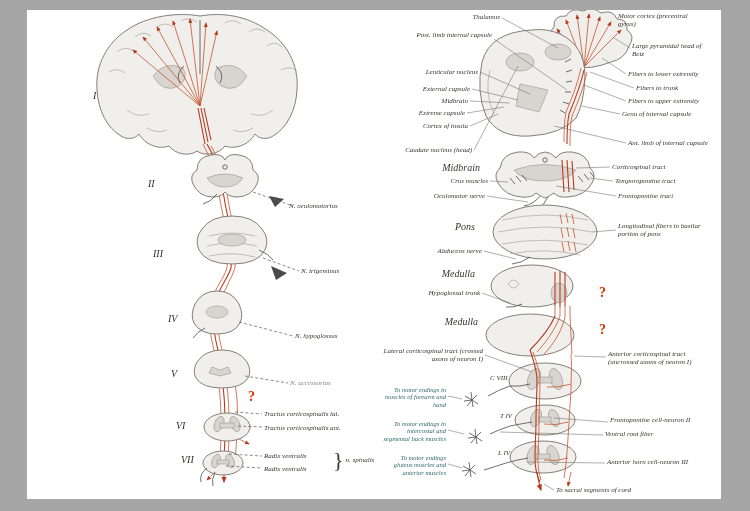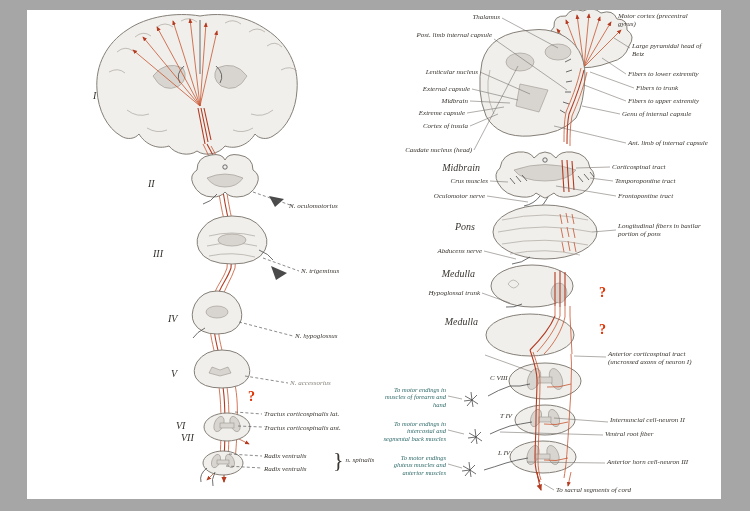--- a/index.html
+++ b/index.html
@@ -130,21 +130,21 @@
           <path class="ld" d="M196,182 L236,196 M206,248 L242,261 M182,312 L236,326 M188,366 L231,373 M178,402 L205,404 M181,416 L205,417 M172,444 L205,446 M169,456 L205,458"></path>
         </g>
       </svg>
 
       <div class="lvl" style="left:36px;top:80px">I</div>
       <div class="lvl" style="left:91px;top:168px">II</div>
       <div class="lvl" style="left:96px;top:238px">III</div>
       <div class="lvl" style="left:111px;top:303px">IV</div>
       <div class="lvl" style="left:114px;top:358px">V</div>
       <div class="lvl" style="left:119px;top:410px">VI</div>
-      <div class="lvl" style="left:124px;top:422px">VII</div>
+      <div class="lvl" style="left:124px;top:444px">VII</div>
 
       <div class="lbl" style="left:232px;top:192px">N. oculomotorius</div>
       <div class="lbl" style="left:244px;top:257px">N. trigeminus</div>
       <div class="lbl" style="left:238px;top:322px">N. hypoglossus</div>
       <div class="lbl faint" style="left:233px;top:369px">N. accessorius</div>
       <div class="qm" style="left:191px;top:380px">?</div>
       <div class="lbl" style="left:207px;top:400px">Tractus corticospinalis lat.</div>
       <div class="lbl" style="left:207px;top:414px">Tractus corticospinalis ant.</div>
       <div class="lbl" style="left:207px;top:442px">Radix ventralis</div>
       <div class="lbl" style="left:207px;top:455px">Radix ventralis</div>
@@ -282,20 +282,21 @@
       <div class="lbl ra" style="left:6px;top:112px;width:80px">Cortex of insula</div>
       <div class="lbl ra" style="left:10px;top:136px;width:80px">Caudate nucleus (head)</div>
       <div class="lbl ra sec" style="left:18px;top:152px;width:80px">Midbrain</div>
       <div class="lbl ra" style="left:26px;top:167px;width:80px">Crus muscles</div>
       <div class="lbl ra" style="left:23px;top:182px;width:80px">Oculomotor nerve</div>
       <div class="lbl ra sec" style="left:13px;top:211px;width:80px">Pons</div>
       <div class="lbl ra" style="left:20px;top:237px;width:80px">Abducens nerve</div>
       <div class="lbl ra sec" style="left:13px;top:258px;width:80px">Medulla</div>
       <div class="lbl ra" style="left:18px;top:279px;width:80px">Hypoglossal trunk</div>
       <div class="lbl ra sec" style="left:16px;top:306px;width:80px">Medulla</div>
+      <div class="lbl ra wrap" style="left:1px;top:337px;width:100px">Lateral corticospinal tract (crossed axons of neuron I)</div>
       <div class="lbl ra wrap teal sm" style="left:0px;top:376px;width:64px">To motor endings in muscles of forearm and hand</div>
       <div class="lbl ra wrap teal sm" style="left:0px;top:410px;width:64px">To motor endings in intercostal and segmental back muscles</div>
       <div class="lbl ra wrap teal sm" style="left:0px;top:444px;width:64px">To motor endings gluteus muscles and anterior muscles</div>
 
       <div class="lbl" style="left:108px;top:364px">C VIII</div>
       <div class="lbl" style="left:118px;top:402px">T IV</div>
       <div class="lbl" style="left:116px;top:439px">L IV</div>
 
       <div class="lbl wrap" style="left:236px;top:2px;width:78px">Motor cortex (precentral gyrus)</div>
       <div class="lbl wrap" style="left:250px;top:32px;width:72px">Large pyramidal head of Betz</div>
@@ -304,20 +305,20 @@
       <div class="lbl" style="left:246px;top:87px">Fibers to upper extremity</div>
       <div class="lbl" style="left:240px;top:100px">Genu of internal capsule</div>
       <div class="lbl" style="left:246px;top:129px">Ant. limb of internal capsule</div>
       <div class="lbl" style="left:230px;top:153px">Corticospinal tract</div>
       <div class="lbl" style="left:233px;top:167px">Temporopontine tract</div>
       <div class="lbl" style="left:236px;top:182px">Frontopontine tract</div>
       <div class="lbl wrap" style="left:236px;top:212px;width:84px">Longitudinal fibers in basilar portion of pons</div>
       <div class="qm" style="left:217px;top:276px">?</div>
       <div class="qm" style="left:217px;top:313px">?</div>
       <div class="lbl wrap" style="left:226px;top:340px;width:95px">Anterior corticospinal tract (uncrossed axons of neuron I)</div>
-      <div class="lbl" style="left:228px;top:406px">Internuncial cell-neuron II</div>
+      <div class="lbl" style="left:228px;top:406px">Frontopontine cell-neuron II</div>
       <div class="lbl" style="left:223px;top:420px">Ventral root fiber</div>
       <div class="lbl" style="left:225px;top:448px">Anterior horn cell-neuron III</div>
       <div class="lbl" style="left:174px;top:476px">To sacral segments of cord</div>
     </div>
 
   </div>
 </div>
 
 </body></html>

